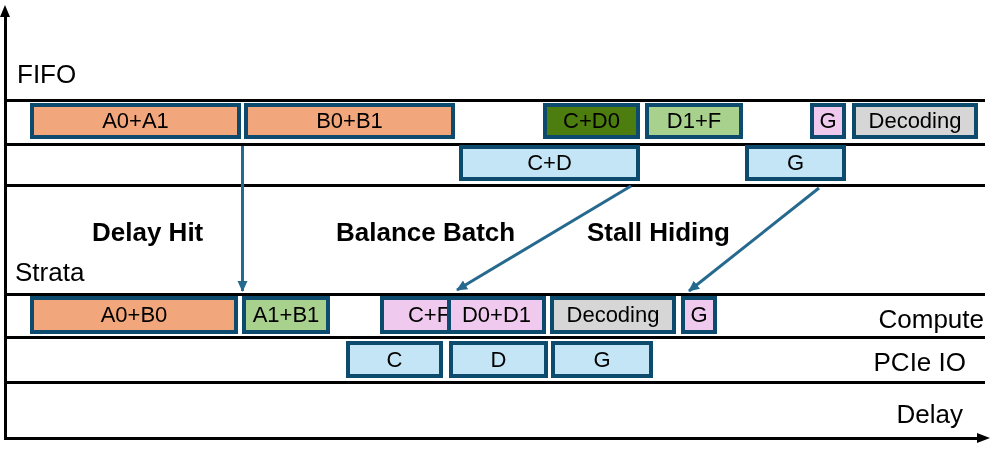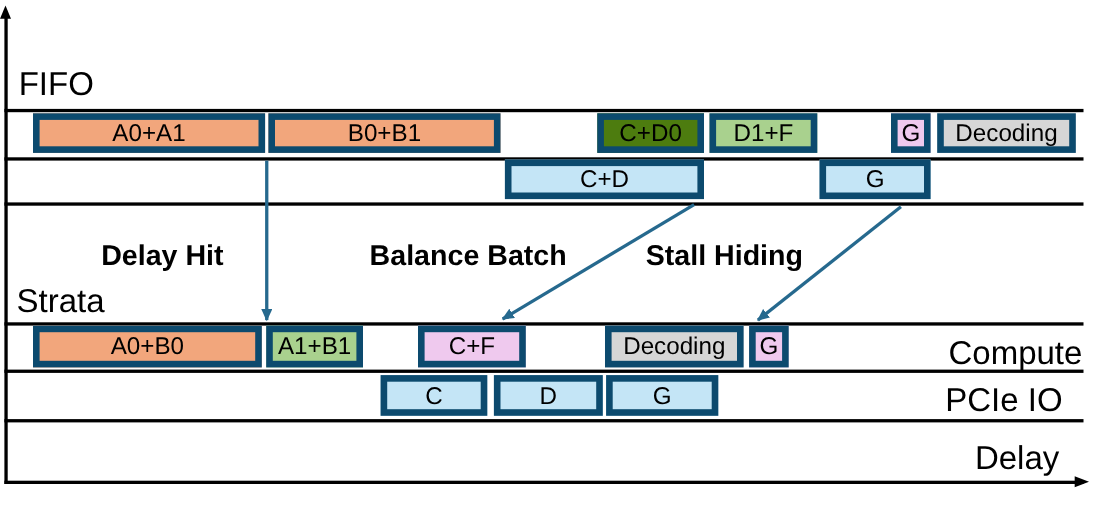--- a/index.html
+++ b/index.html
@@ -18,27 +18,27 @@
   .yhead{position:absolute;left:0px;top:5px;width:0;height:0;
          border-left:5.5px solid transparent;border-right:5.5px solid transparent;
          border-bottom:12px solid #000;}
   .thead{position:absolute;left:977px;top:433px;width:0;height:0;
          border-top:5.5px solid transparent;border-bottom:5.5px solid transparent;
          border-left:13px solid #000;}
   
   .task{
     position:absolute;
     box-sizing:border-box;
-    border:6px solid #0c4a6e;
+    border:4px solid #0c4a6e;
     display:flex;align-items:center;justify-content:center;
     font-size:22px;line-height:1;color:#000;
     white-space:nowrap;
   }
   
-  .lbl{position:absolute;font-size:30px;line-height:1.1;white-space:nowrap;}
+  .lbl{position:absolute;font-size:26px;line-height:1.1;white-space:nowrap;}
   .lbl.bold{font-weight:bold;font-size:26px;}
   .lbl.right{text-align:right;}
   svg.overlay{position:absolute;left:0;top:0;pointer-events:none;}
 </style>
 </head>
 <body>
 
 <div id="stage">
 
   <div class="vax"></div>
@@ -70,20 +70,21 @@
   <div class="task" style="left: 645px; top: 103px; width: 98px; height: 36px; background: rgb(169, 209, 142);">D1+F</div>
   <div class="task" style="left: 810px; top: 103px; width: 36px; height: 36px; background: rgb(239, 201, 238);">G</div>
   <div class="task" style="left: 852px; top: 103px; width: 126px; height: 36px; background: rgb(214, 214, 214);">Decoding</div>
 
   <div class="task" style="left: 459px; top: 145px; width: 181px; height: 36px; background: rgb(196, 229, 246);">C+D</div>
   <div class="task" style="left: 745px; top: 145px; width: 101px; height: 36px; background: rgb(196, 229, 246);">G</div>
 
   <div class="task" style="left: 30px; top: 296px; width: 208px; height: 38px; background: rgb(242, 166, 124);">A0+B0</div>
   <div class="task" style="left: 242px; top: 296px; width: 88px; height: 38px; background: rgb(169, 209, 142);">A1+B1</div>
   <div class="task" style="left: 344px; top: 296px; width: 98px; height: 38px; background: rgb(239, 201, 238); margin-left: 36px;">C+F</div>
+  <div class="task" style="left: 447px; top: 296px; width: 99px; height: 38px; background: rgb(239, 201, 238);">D0+D1</div>
   <div class="task" style="left: 550px; top: 296px; width: 126px; height: 38px; background: rgb(214, 214, 214);">Decoding</div>
   <div class="task" style="left: 681px; top: 296px; width: 36px; height: 38px; background: rgb(239, 201, 238);">G</div>
 
   <div class="task" style="left: 346px; top: 341px; width: 97px; height: 37px; background: rgb(196, 229, 246);">C</div>
   <div class="task" style="left: 449px; top: 341px; width: 99px; height: 37px; background: rgb(196, 229, 246);">D</div>
   <div class="task" style="left: 551px; top: 341px; width: 102px; height: 37px; background: rgb(196, 229, 246);">G</div>
 
   <svg class="overlay" width="997" height="460" viewBox="0 0 997 460">
     <defs>
       <marker id="ah" markerWidth="14" markerHeight="12" refX="10" refY="5" orient="auto" markerUnits="userSpaceOnUse">

